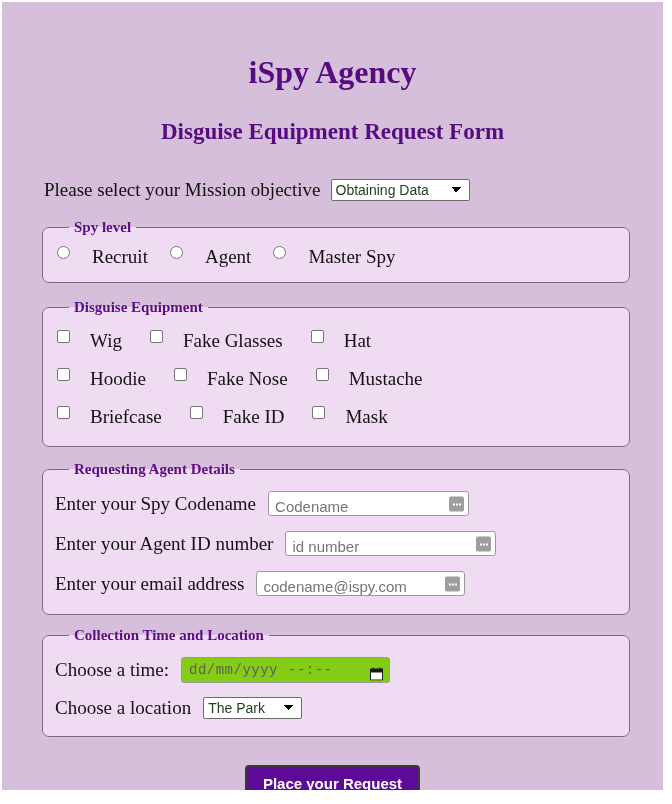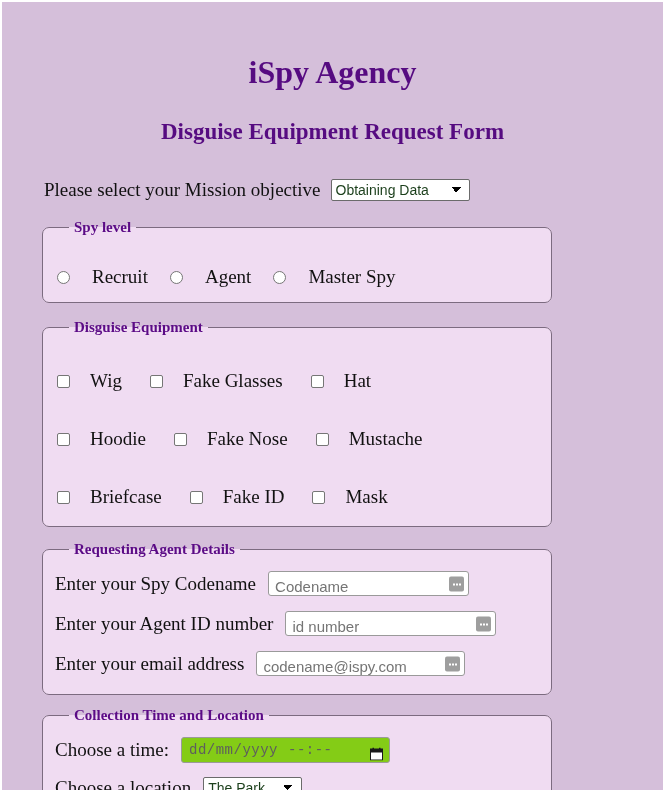--- a/index.html
+++ b/index.html
@@ -76,21 +76,21 @@
     background-repeat: no-repeat;
   }
   #mission-select { width: 139px; }
   #location-select { width: 99px; }
 
   fieldset {
     border: 1px solid #7c6b80;
     border-radius: 7px;
     background: #f0dcf2;
     margin: 0 0 0 40px;
-    width: 510px;
+    width: 588px;
     box-sizing: border-box;
     padding: 0;
   }
   legend {
     color: #5b0b86;
     font-weight: bold;
     font-size: 15px;
     font-family: "Liberation Serif", "DejaVu Serif", serif;
     margin-left: 26px;
     padding: 0 5px;
@@ -103,22 +103,20 @@
 
   .optrow {
     display: flex;
     align-items: center;
     font-size: 19px;
     color: #111111;
     padding: 4px 0 4px 14px;
   }
   .optrow .opt {
     display: flex;
-    align-items: center;
-    margin-top: 20px;
   }
   input[type="radio"], input[type="checkbox"] {
     margin: 0 0 0 0;
     width: 13px;
     height: 13px;
     -webkit-appearance: none;
     -moz-appearance: none;
     appearance: none;
     background: #ffffff;
     border: 1px solid #767676;

